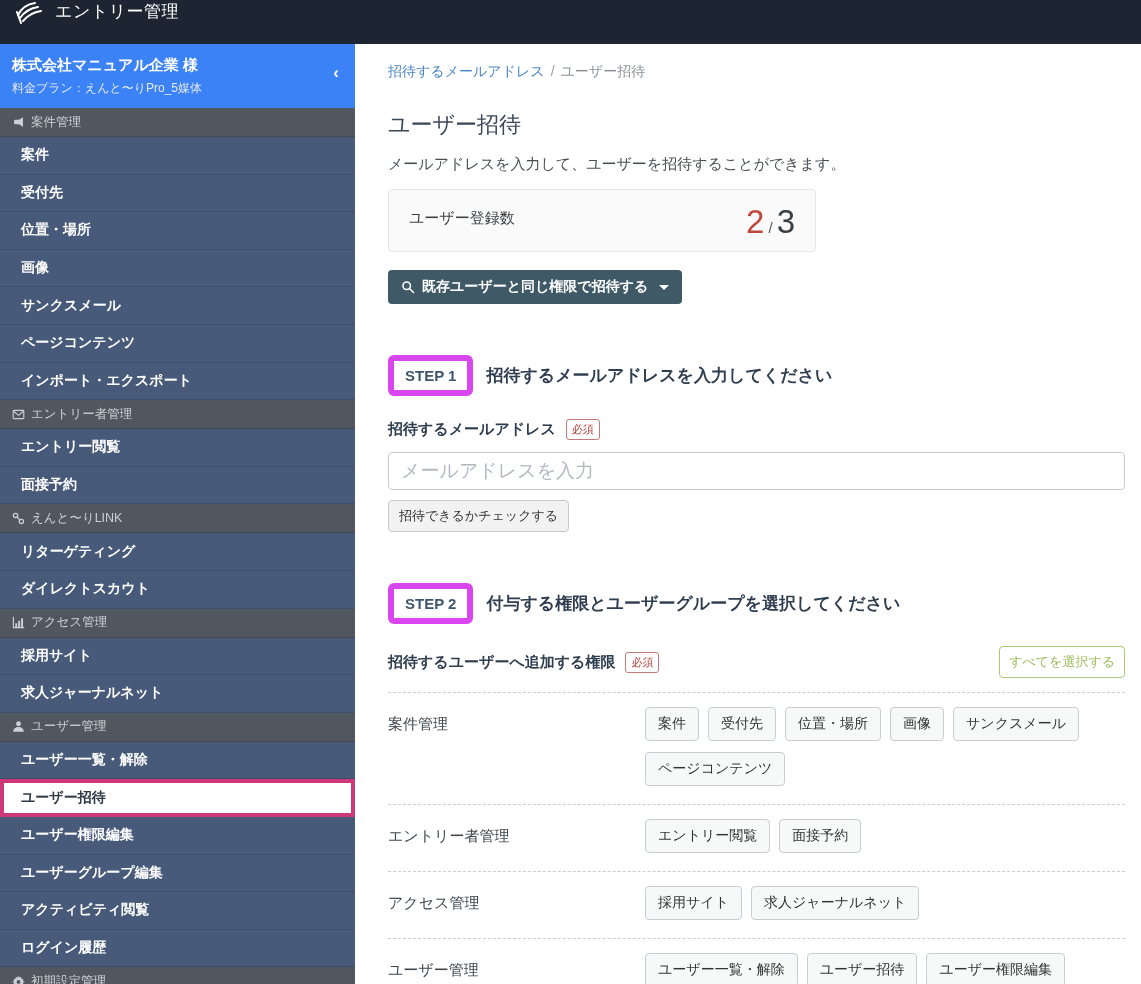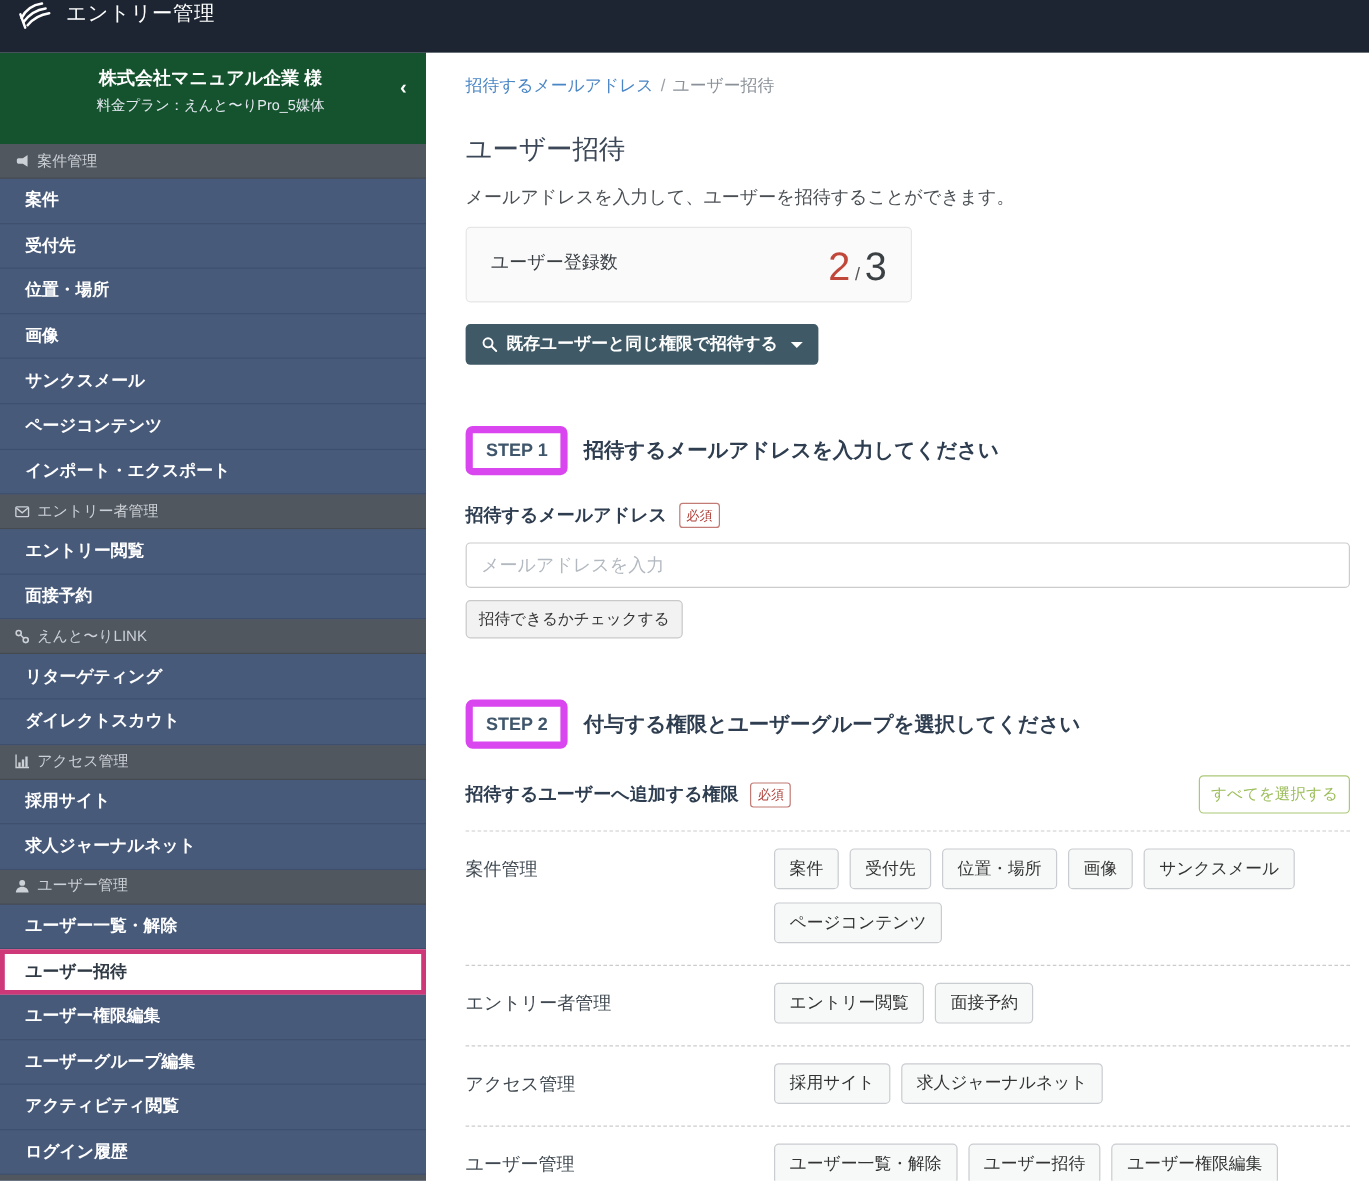--- a/index.html
+++ b/index.html
@@ -10,21 +10,21 @@
   .topbar { height:44px; background:#1c2531; display:flex; align-items:flex-start;
     padding:0 13px; gap:10px; }
   .topbar .app-title { color:#fff; font-size:17px; font-weight:500; letter-spacing:.5px; }
   .logo { width:32px; height:28px; display:flex; align-items:center; }
 
   
   .layout { display:flex; height:940px; }
 
   
   aside { width:355px; flex-shrink:0; background:#485a7a; overflow:hidden; }
-  .company { background:#14532d; height:76px; padding:12px 16px 0 12px; position:relative;text-align:center; }
+  .company { background:#3b82f6; height:64px; padding:12px 16px 0 12px; position:relative; }
   .company-name { color:#fff; font-weight:bold; font-size:15px; }
   .company-plan { color:#e4e9f1; font-size:12px; margin-top:5px; }
   .collapse { position:absolute; right:16px; top:20px; color:#fff; font-weight:bold;
     font-size:17px; cursor:pointer; line-height:1; }
 
   .sec-header { background:#51575f; color:#ccd1d7; font-size:12.5px; height:29px;
     display:flex; align-items:center; gap:6px; padding:0 12px; border-bottom:1px solid #454a51; }
   .sec-icon { display:inline-flex; width:13px; height:13px; color:#ccd1d7; }
   .sec-icon svg { width:13px; height:13px; }
 
@@ -37,21 +37,21 @@
   
   main { flex:1; padding:19px 16px 0 33px; background:#fff; }
 
   .breadcrumb { font-size:14px; color:#8a9199; }
   .bc-link { color:#4a86c5; text-decoration:none; cursor:pointer; }
   .bc-sep { margin:0 6px; color:#9aa0a6; }
 
   .page-title { font-size:22px; font-weight:500; color:#3c4858; margin-top:29px; }
   .page-desc { font-size:15px; color:#4a4f54; margin-top:15px; }
 
-  .count-box { margin-top:15px; width:372px; border:1px solid #e6e6e6; background:#fafafa;
+  .count-box { margin-top:15px; width:428px; border:1px solid #e6e6e6; background:#fafafa;
     border-radius:4px; padding:13px 20px 10px; display:flex; justify-content:space-between;gap:12px; }
   .count-label { font-size:15px; color:#3a3f44; padding-top:6px; }
   .count-val { display:flex; align-items:baseline; }
   .count-cur { color:#c0473a; font-size:33px; font-weight:500; }
   .count-sep { color:#555; font-size:15px; margin:0 4px; }
   .count-max { color:#3b4045; font-size:33px; font-weight:500; }
 
   .dark-btn { margin-top:18px; display:inline-flex; align-items:center; gap:7px;
     background:#3f5a66; color:#fff; font-size:14px; font-weight:bold;
     padding:8px 13px; border:none; border-radius:4px; cursor:pointer;text-align:center; }
@@ -63,21 +63,21 @@
   .step-badge { border:6px solid #d946ef; color:#3f566b; border-radius:6px;
     padding:6px 11px; font-size:15px; font-weight:bold; background:#fff; }
   .step-heading { font-size:17px; font-weight:bold; color:#2e3d4f; }
 
   .field-label-row { margin-top:23px; display:flex; align-items:center; gap:10px; }
   .field-label { font-size:15px; font-weight:bold; color:#2e3d4f; }
   .required { color:#b0413a; border:1px solid #c27b75; font-size:11px;
     padding:2px 5px; border-radius:3px; background:#fff; }
 
   .email-input { margin-top:12px; width:100%; height:38px; border:1px solid #ccc;
-    border-radius:4px; font-size:15px; padding:0 12px; color:#333; outline:none;
+    border-radius:4px; font-size:19px; padding:0 12px; color:#333; outline:none;
     font-family:inherit; }
   .email-input::placeholder { color:#b3b9c0; }
 
   .check-btn { margin-top:10px; background:#f2f2f2; border:1px solid #c9c9c9;
     border-radius:4px; font-size:13px; color:#333; padding:6px 10px; cursor:pointer;
     font-family:inherit; }
 
   .perm-header-row { margin-top:22px; display:flex; align-items:center;
     justify-content:space-between; padding-bottom:14px; border-bottom:1px dashed #ccc; }
   .select-all-btn { background:#fff; border:1px solid #abc878; color:#9bbd58;

